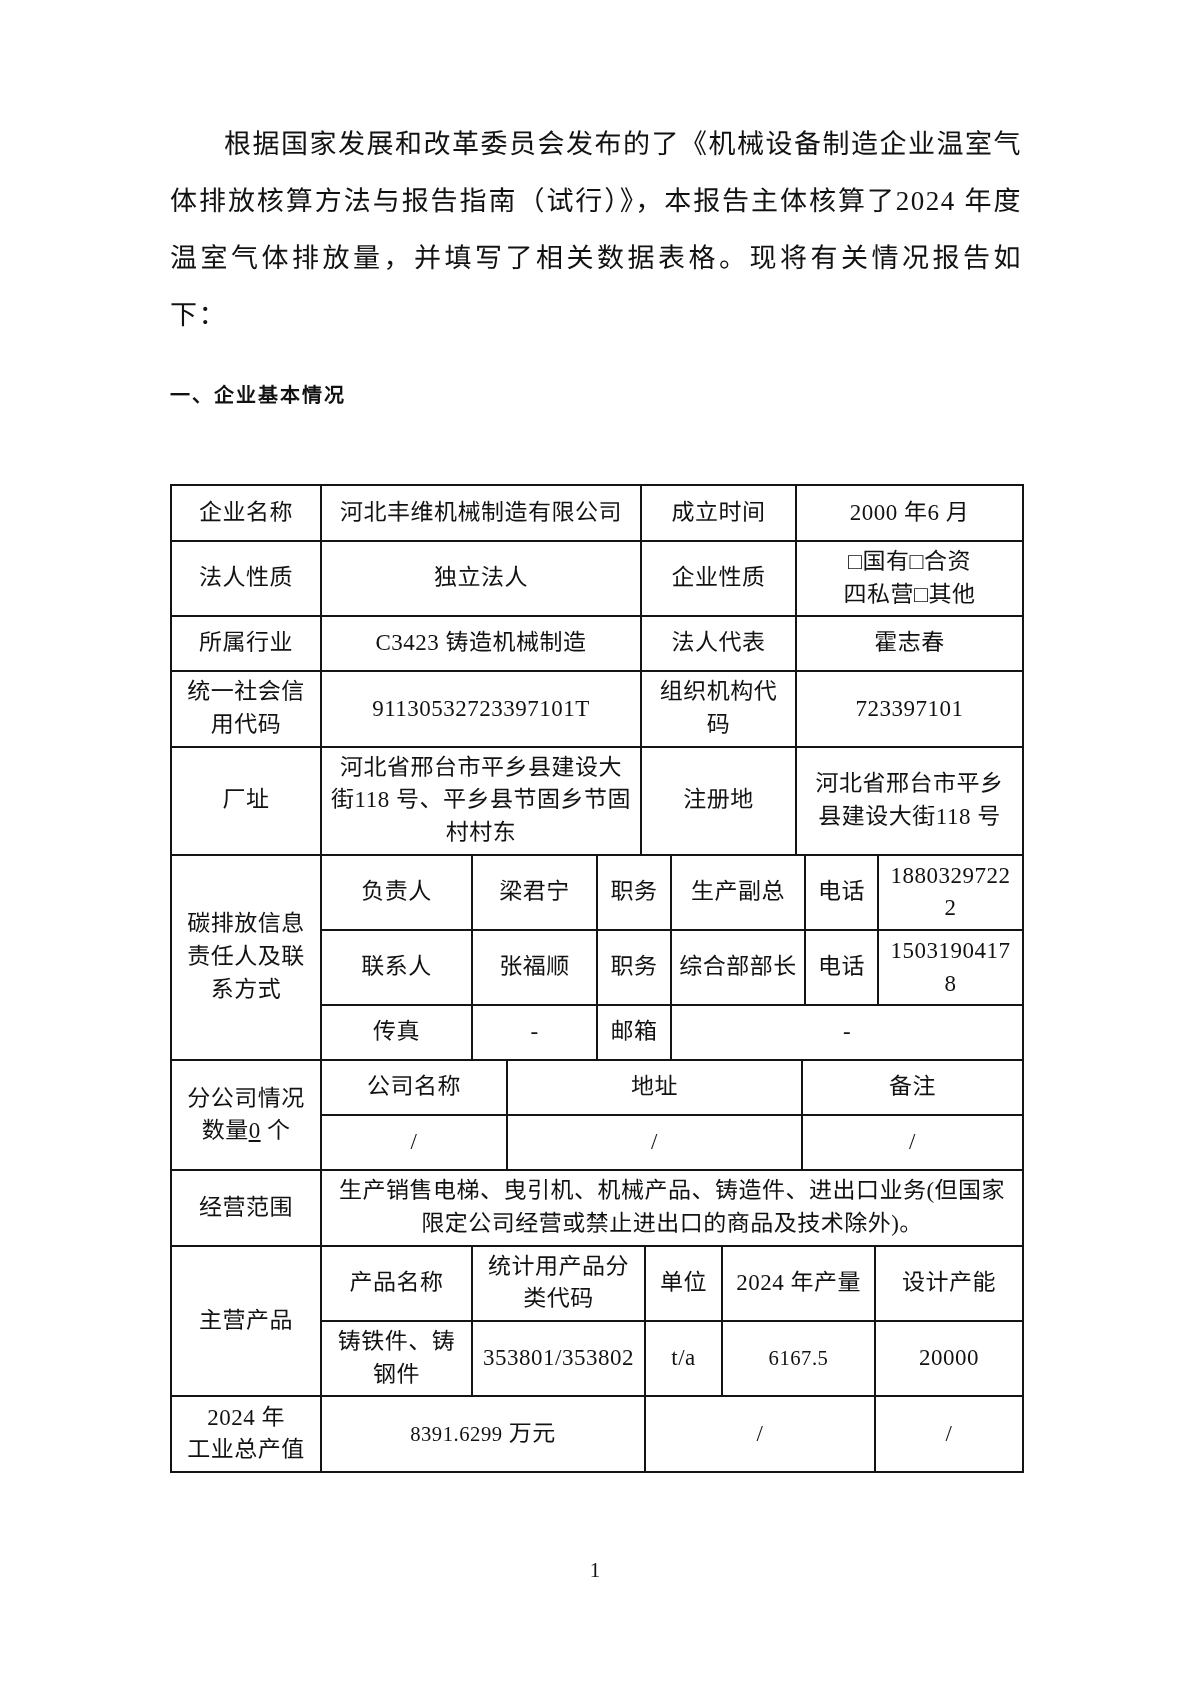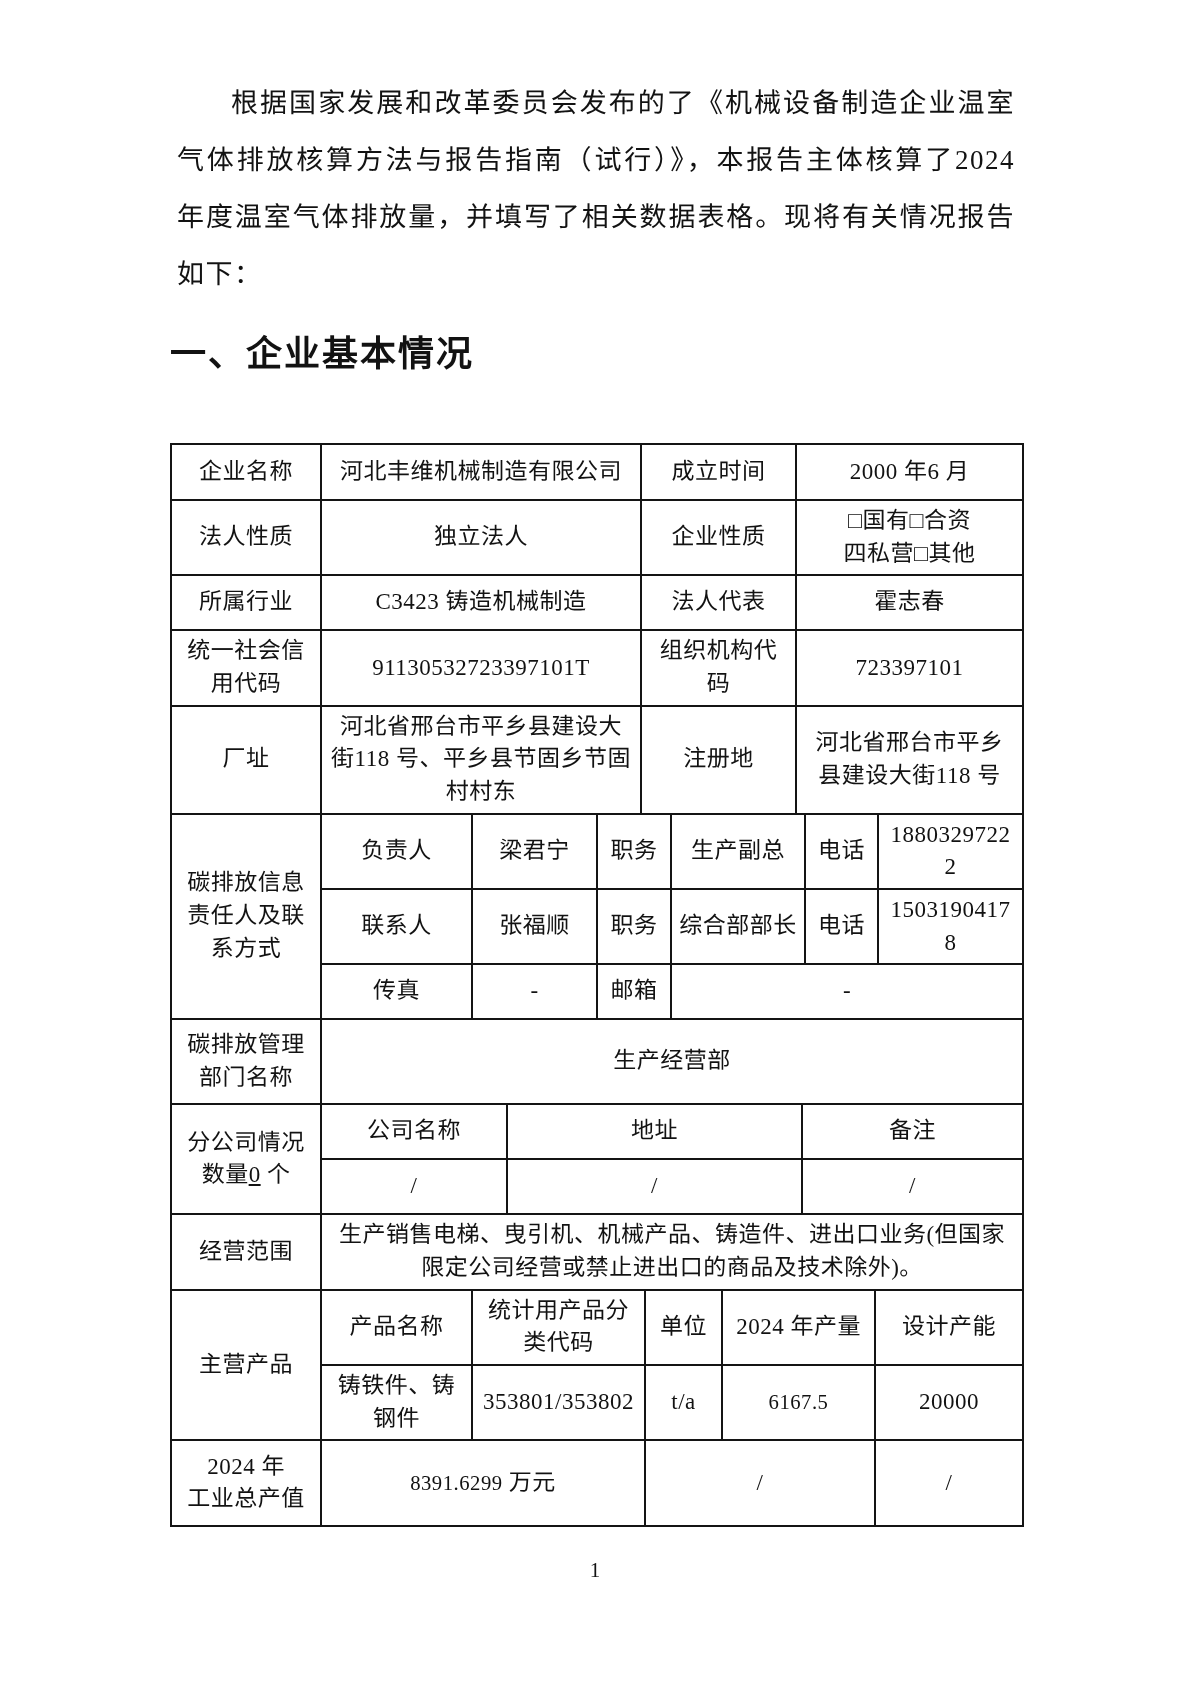--- a/index.html
+++ b/index.html
@@ -3,27 +3,27 @@
 <meta charset="utf-8">
 <style>
   html,body{margin:0;padding:0;background:#ffffff;}
   body{
     width:1190px;height:1683px;position:relative;
     font-family:"Liberation Serif","DejaVu Serif",serif;
     color:#121212;
   }
   .content{width:852px;margin:0;padding:0 168px 0 170px;box-sizing:content-box;}
   .intro{
-    margin:7px;padding-top:68px;
+    margin:0;padding-top:116px;
     font-size:27px;line-height:57px;letter-spacing:1.5px;
     text-align:justify;text-indent:2em;text-justify:inter-ideograph;
   }
   .section-title{
     margin:30px 0 0 0;
-    font-size:36px;font-weight:bold;letter-spacing:2px;line-height:42px;
+    font-size:20px;font-weight:bold;letter-spacing:2px;line-height:42px;
   }
   .tbl-wrap{margin-top:68px;}
   table{
     border-collapse:collapse;table-layout:fixed;width:852px;
     font-size:23px;letter-spacing:0.5px;color:#121212;
   }
   table + table{margin-top:-2px;}
   td{
     border:2px solid #141414;
     text-align:center;vertical-align:middle;
@@ -124,32 +124,20 @@
       </tr>
       <tr style="height:55px">
         <td>传真</td>
         <td>-</td>
         <td>邮箱</td>
         <td colspan="3">-</td>
       </tr>
     </tbody>
       </table>
 
-    <table>
-      <colgroup>
-          <col style="width:150px">
-          <col style="width:702px">
-        </colgroup>
-      <tbody>
-          <tr style="height:85px">
-        <td>碳排放管理部门名称</td>
-        <td>生产经营部</td>
-      </tr>
-    </tbody>
-      </table>
 
     <table>
       <colgroup>
           <col style="width:150px">
           <col style="width:186px">
           <col style="width:295px">
           <col style="width:221px">
         </colgroup>
       <tbody>
           <tr style="height:55px">
@@ -199,21 +187,21 @@
         <td>2024 年产量</td>
         <td>设计产能</td>
       </tr>
       <tr style="height:62px">
         <td>铸铁件、铸钢件</td>
         <td>353801/353802</td>
         <td>t/a</td>
         <td class="sm">6167.5</td>
         <td>20000</td>
       </tr>
-      <tr style="height:86px">
+      <tr style="height:76px">
         <td>
           <span class="blk">2024 年</span>
           <span class="blk">工业总产值</span>
         </td>
         <td colspan="2">
           <span class="sm">8391.6299</span> <span>万元</span>
         </td>
         <td colspan="2">/</td>
         <td>/</td>
       </tr>

